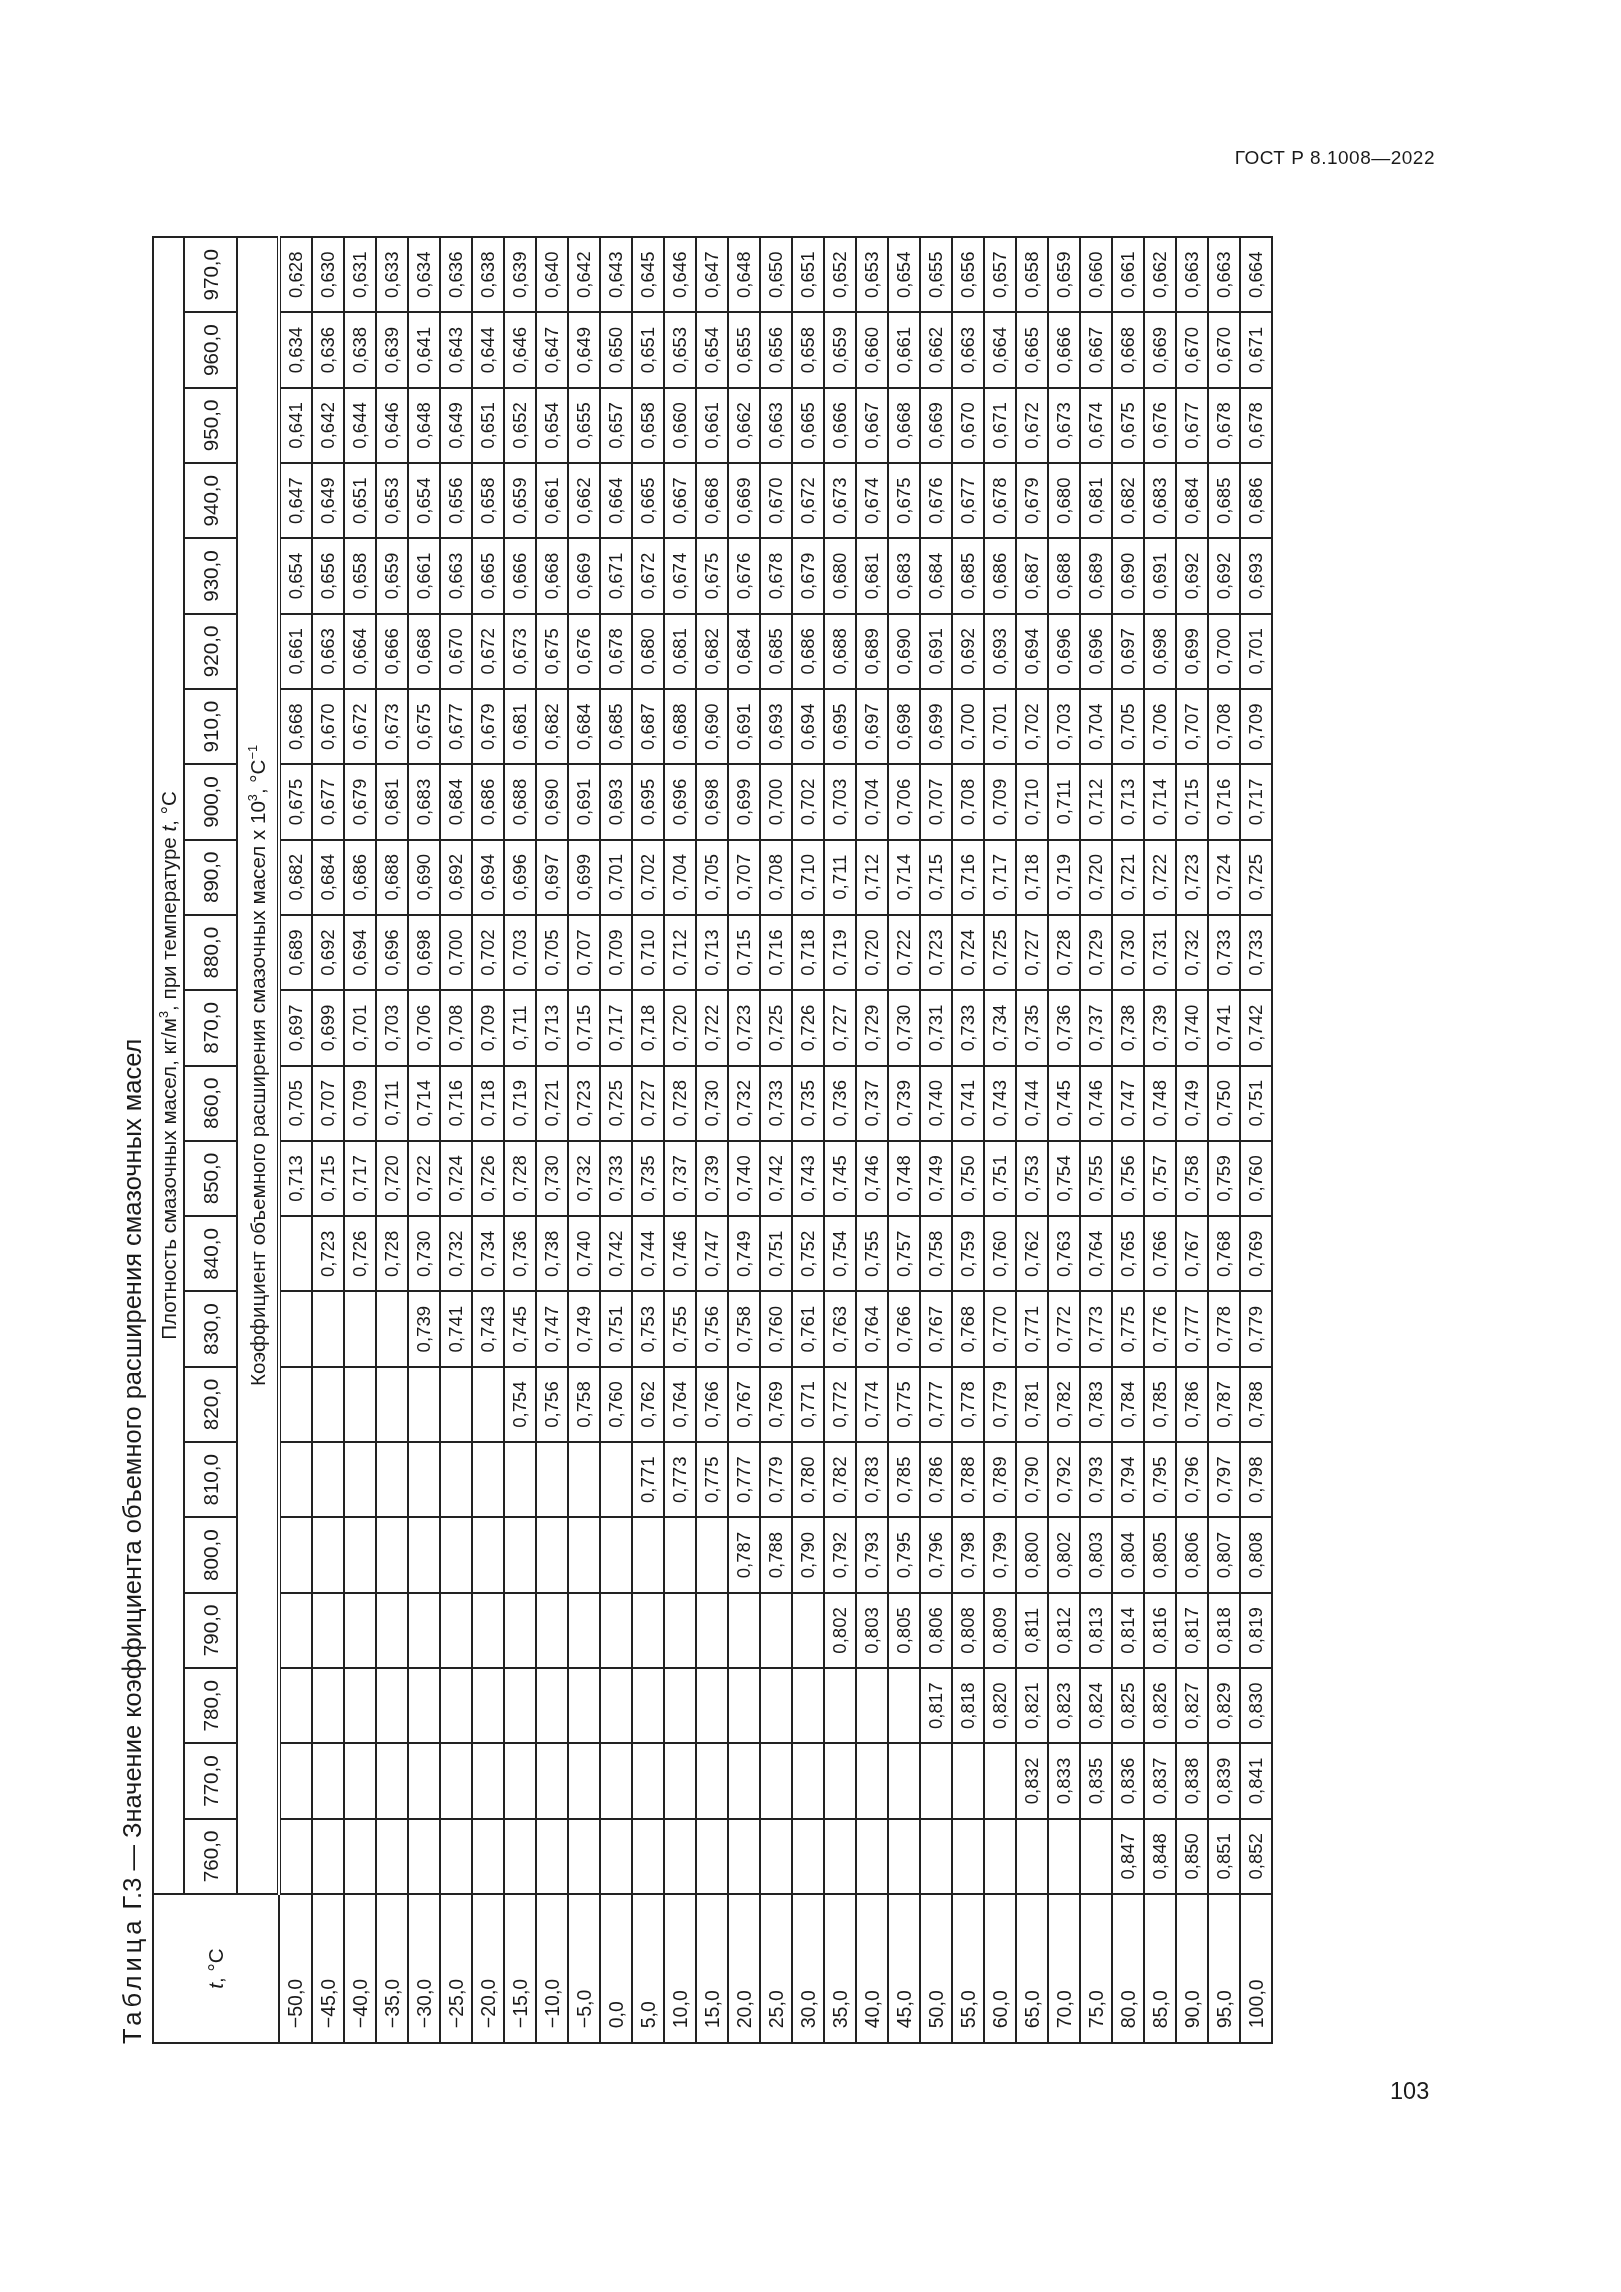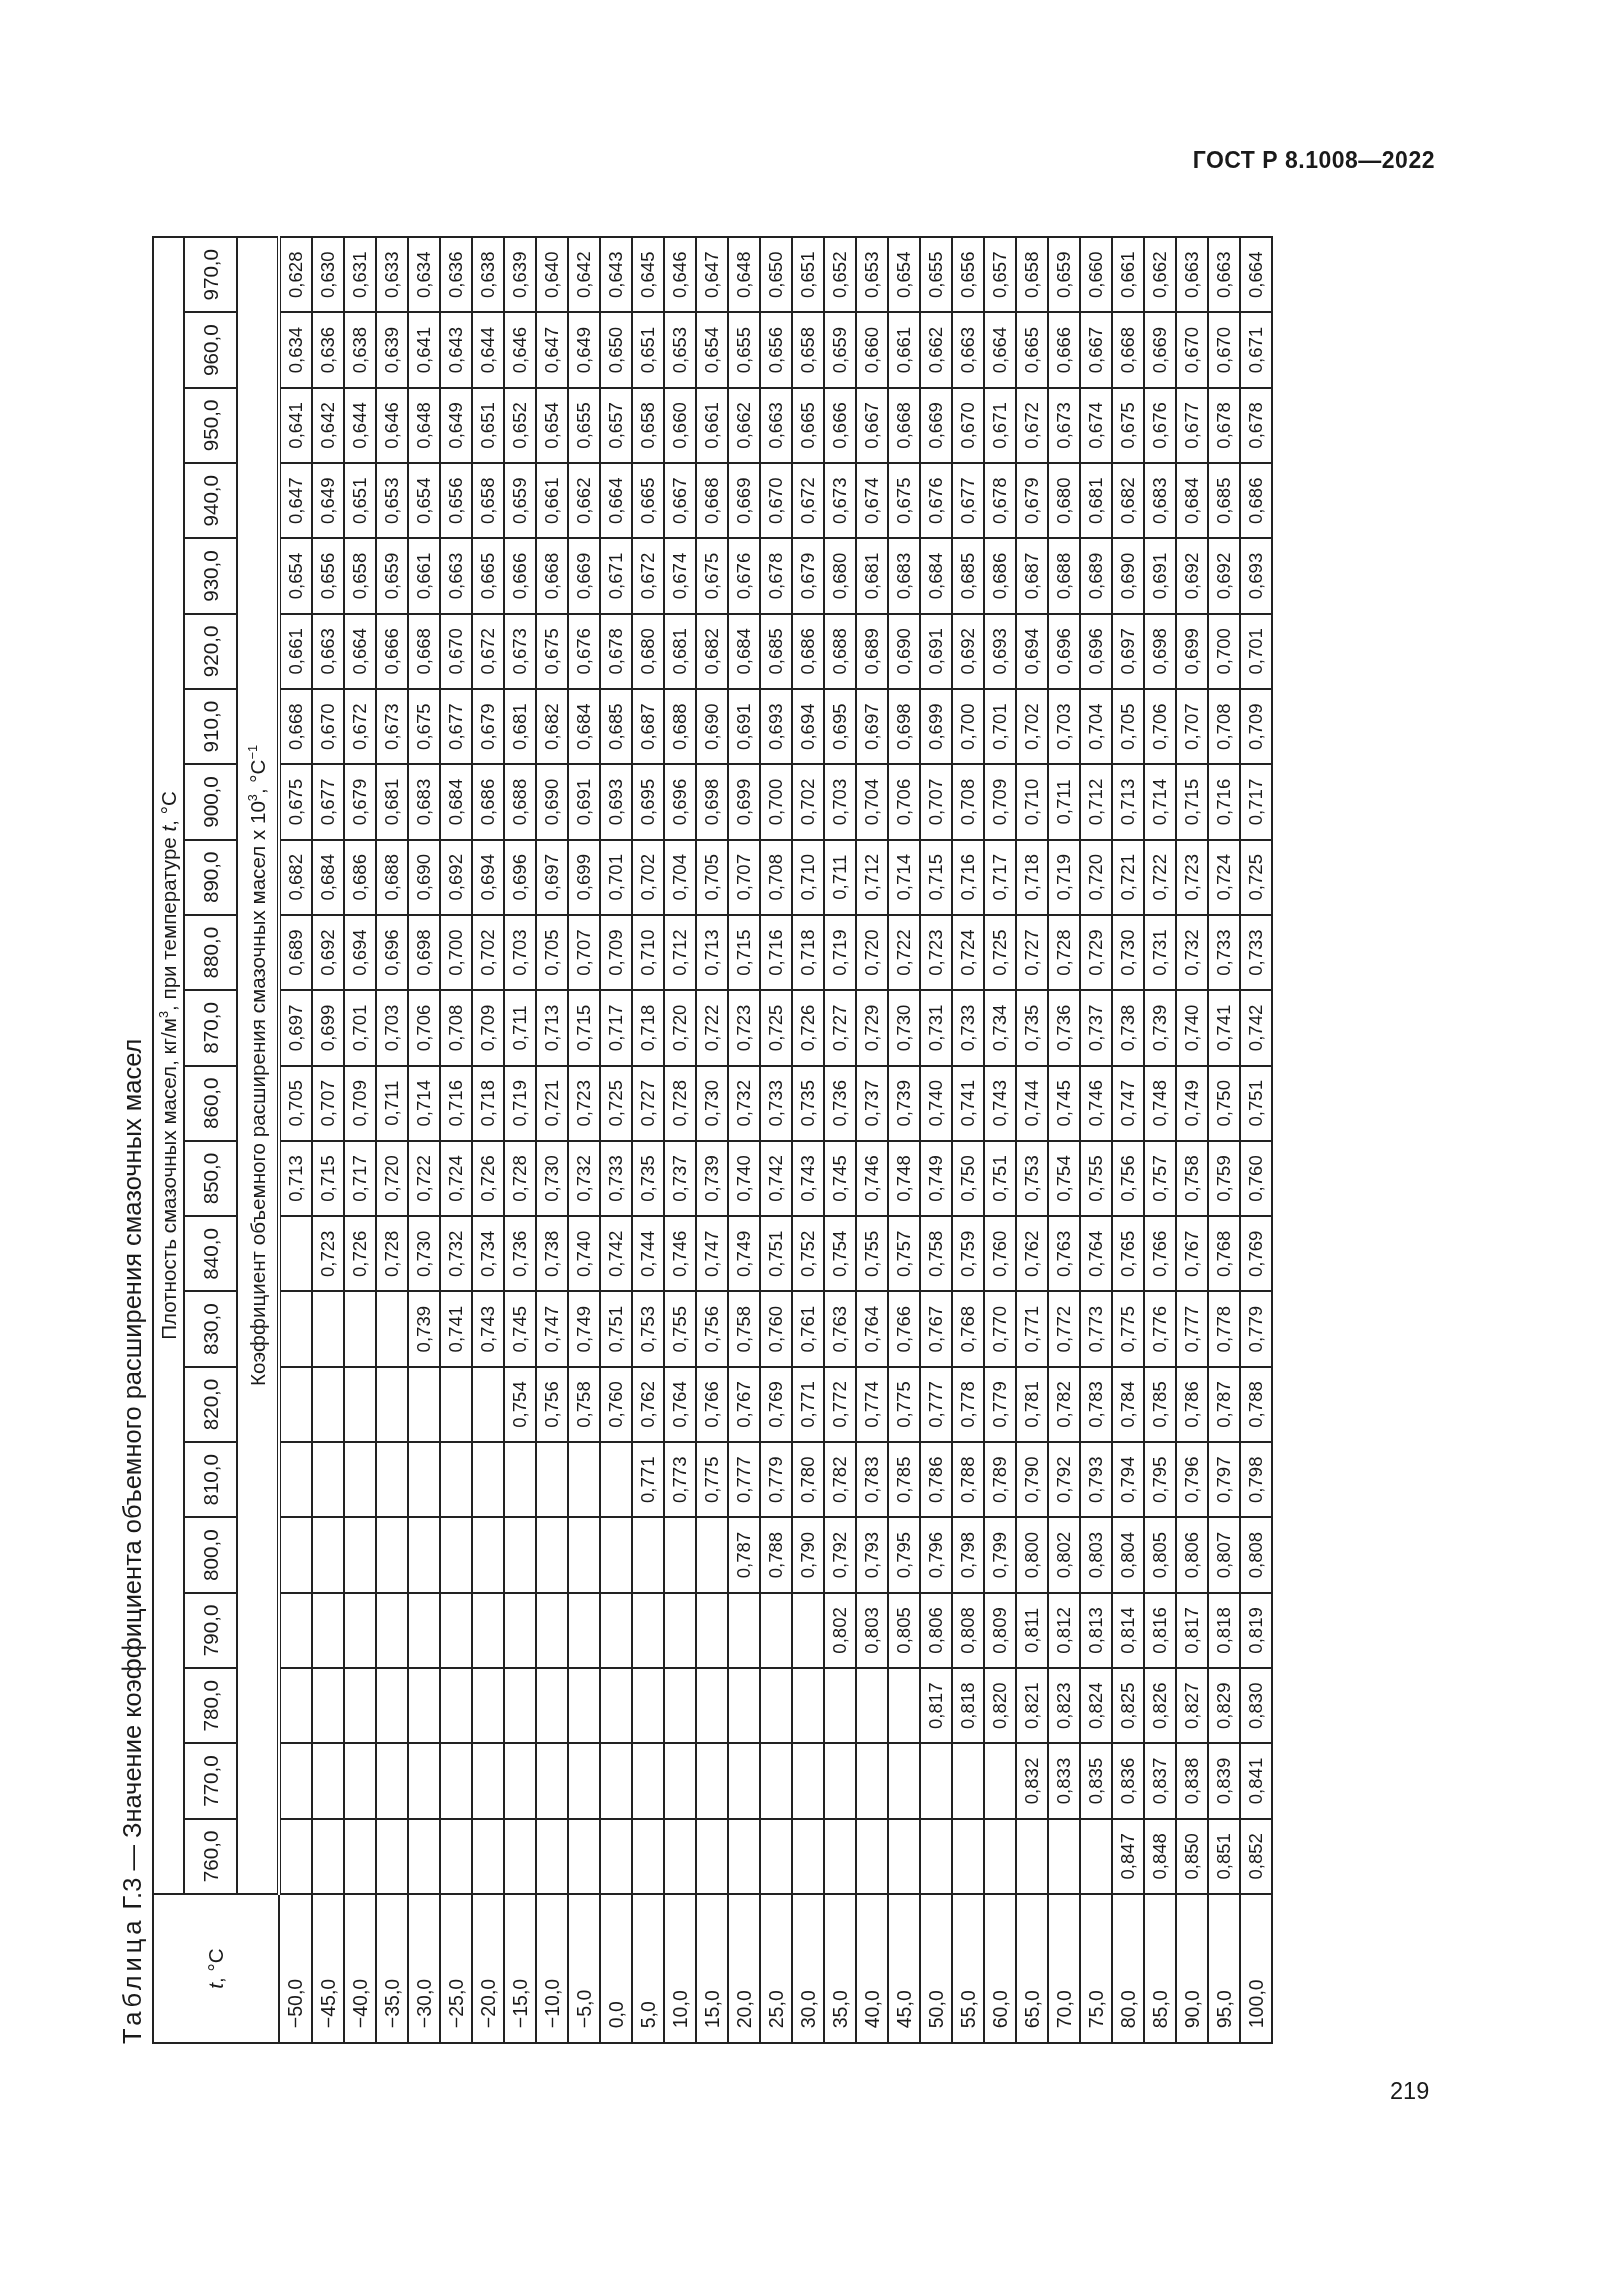--- a/index.html
+++ b/index.html
@@ -1,17 +1,17 @@
 <!DOCTYPE html>
 <html><head>
 <meta charset="utf-8">
 <style>
   html, body { margin:0; padding:0; background:#ffffff; }
   body { width:1621px; height:2293px; position:relative; overflow:hidden; font-family:"Liberation Sans", sans-serif; color:#1a1a1a; }
-  .doc-header { position:absolute; top:147px; right:186px; font-weight:bold; font-size:23px; letter-spacing:0.5px; }
+  .doc-header { position:absolute; top:147px; right:186px; font-weight:normal; font-size:19px; letter-spacing:0.5px; }
   .page-number { position:absolute; top:2078px; left:1390px; font-size:23.5px; }
   .rot-wrap { position:absolute; left:113px; top:2044px; width:1813px; height:1308px; transform-origin:0 0; transform:rotate(-90deg); }
   .caption { font-size:25.5px; height:39px; line-height:39px; white-space:nowrap; }
   .caption .spaced { letter-spacing:3.9px; }
   table.data { border-collapse:collapse; width:1808px; table-layout:fixed; font-size:18.6px; }
   table.data td, table.data th { border:2px solid #222; text-align:center; padding:0; font-weight:normal; height:26.5px; }
   table.data th.tcol { width:147px; font-style:normal; font-size:21.6px; }
   table.data .hdr-top th { height:29px; font-size:20.6px; }
   table.data .hdr-dens th { height:51px; font-size:20.6px; }
   table.data .hdr-coef th { height:39px; font-size:20.6px; border-bottom:4.9px double #222; }
@@ -837,14 +837,14 @@
           <td>0,693</td>
           <td>0,686</td>
           <td>0,678</td>
           <td>0,671</td>
           <td>0,664</td>
         </tr>
       </tbody>
   </table>
 </div>
 
-<div class="page-number">219</div>
+<div class="page-number">103</div>
 
 
 </body></html>

